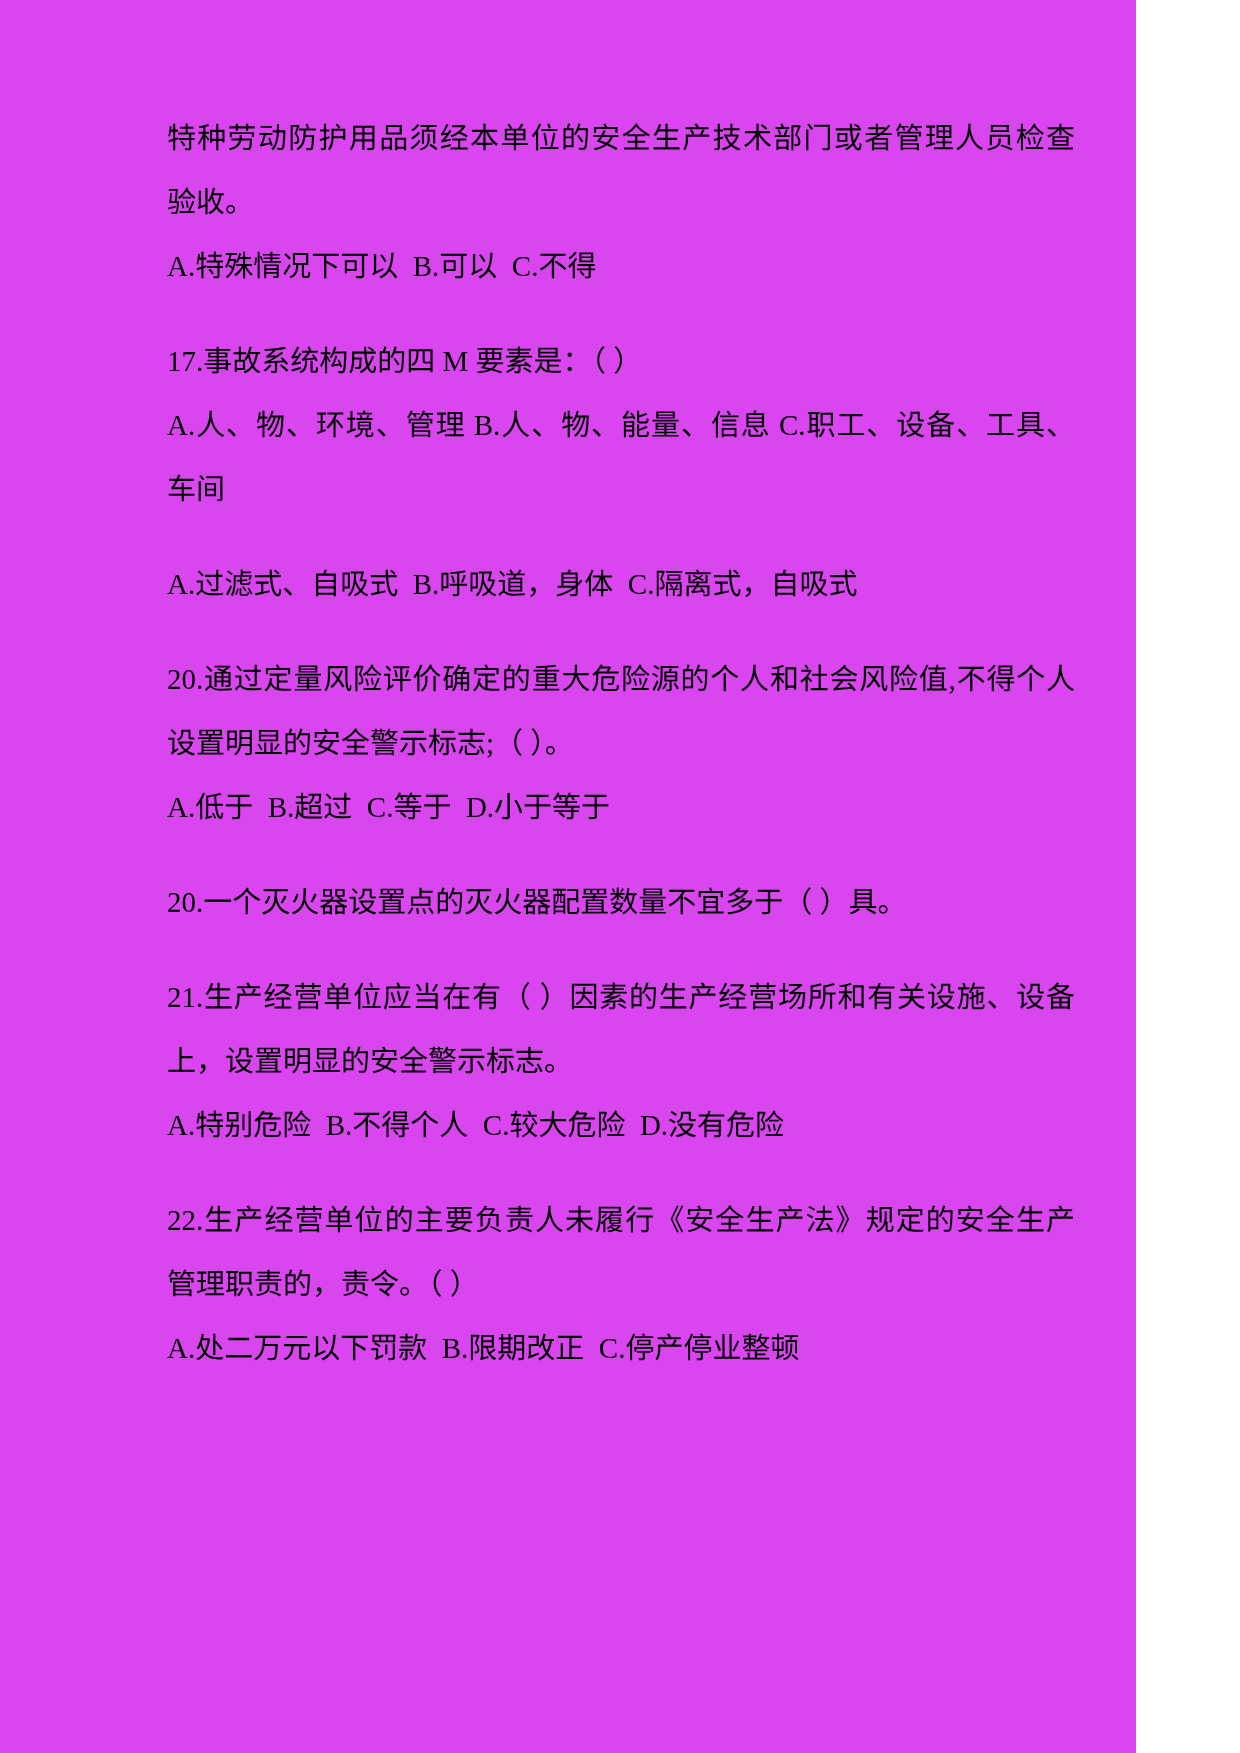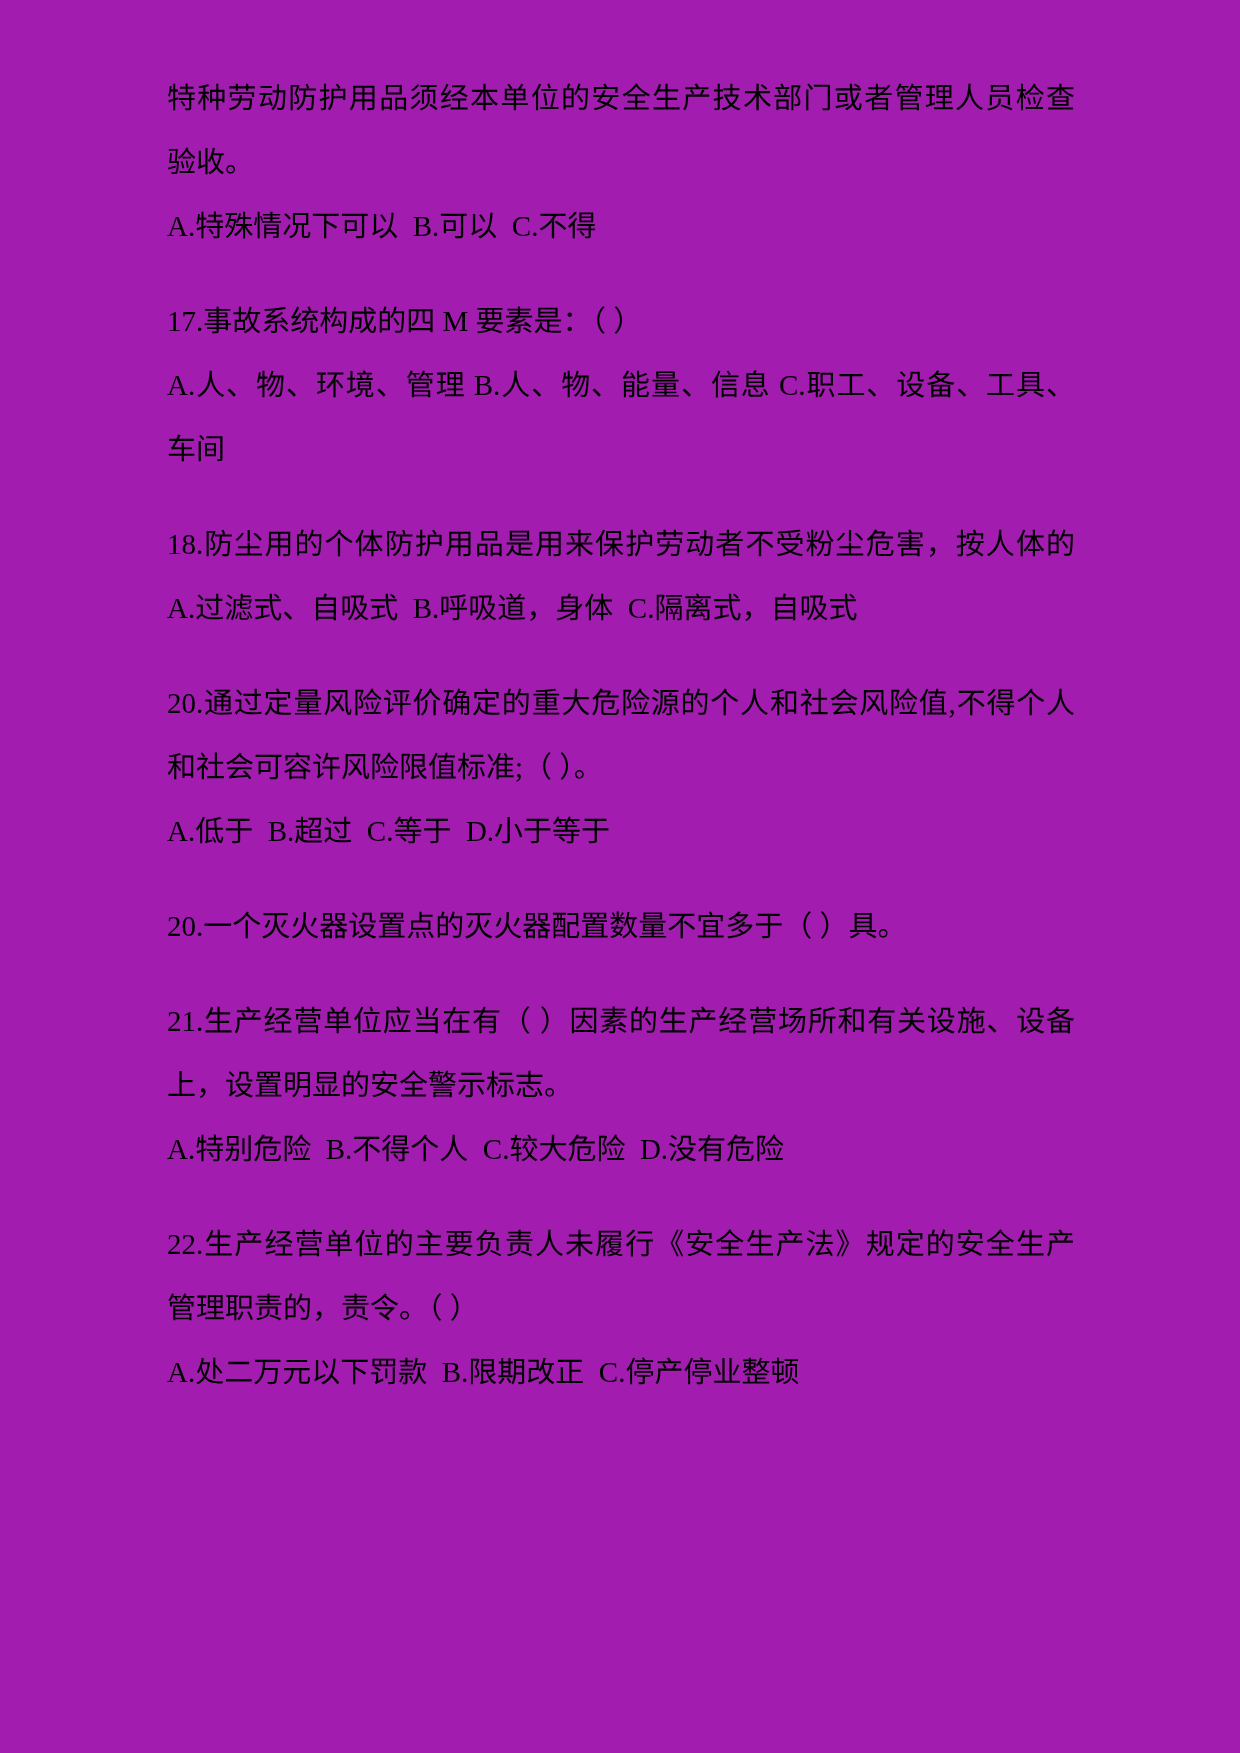--- a/index.html
+++ b/index.html
@@ -9,24 +9,24 @@
   }
   body {
     width: 1240px;
     height: 1753px;
     color: #000000;
     font-family: "Liberation Serif", "DejaVu Serif", serif;
     overflow: hidden;
   }
   .page {
     box-sizing: border-box;
-    width: 1240px;
+    width: 1136px;
     height: 1753px;
-    padding: 66px 165px 0 167px;
-    background: #a21caf;
+    padding: 106px 165px 0 167px;
+    background: #d946ef;
   }
   .question-list {
     width: 908px;
   }
   .block {
     margin: 0 0 31px 0;
   }
   .line {
     font-size: 29px;
     line-height: 64px;
@@ -47,26 +47,25 @@
         <div class="line justify">特种劳动防护用品须经本单位的安全生产技术部门或者管理人员检查</div>
         <div class="line">验收。</div>
         <div class="line">A.特殊情况下可以  B.可以  C.不得</div>
       </div>
       <div class="block">
         <div class="line">17.事故系统构成的四 M 要素是：（ ）</div>
         <div class="line justify">A.人、物、环境、管理 B.人、物、能量、信息 C.职工、设备、工具、</div>
         <div class="line">车间</div>
       </div>
       <div class="block">
-        <div class="line justify">18.防尘用的个体防护用品是用来保护劳动者不受粉尘危害，按人体的</div>
         <div class="line">A.过滤式、自吸式  B.呼吸道，身体  C.隔离式，自吸式</div>
       </div>
       <div class="block">
         <div class="line justify">20.通过定量风险评价确定的重大危险源的个人和社会风险值,不得个人</div>
-        <div class="line">和社会可容许风险限值标准;（ ）。</div>
+        <div class="line">设置明显的安全警示标志;（ ）。</div>
         <div class="line">A.低于  B.超过  C.等于  D.小于等于</div>
       </div>
       <div class="block">
         <div class="line">20.一个灭火器设置点的灭火器配置数量不宜多于（ ）具。</div>
       </div>
       <div class="block">
         <div class="line justify">21.生产经营单位应当在有（ ）因素的生产经营场所和有关设施、设备</div>
         <div class="line">上，设置明显的安全警示标志。</div>
         <div class="line">A.特别危险  B.不得个人  C.较大危险  D.没有危险</div>
       </div>

